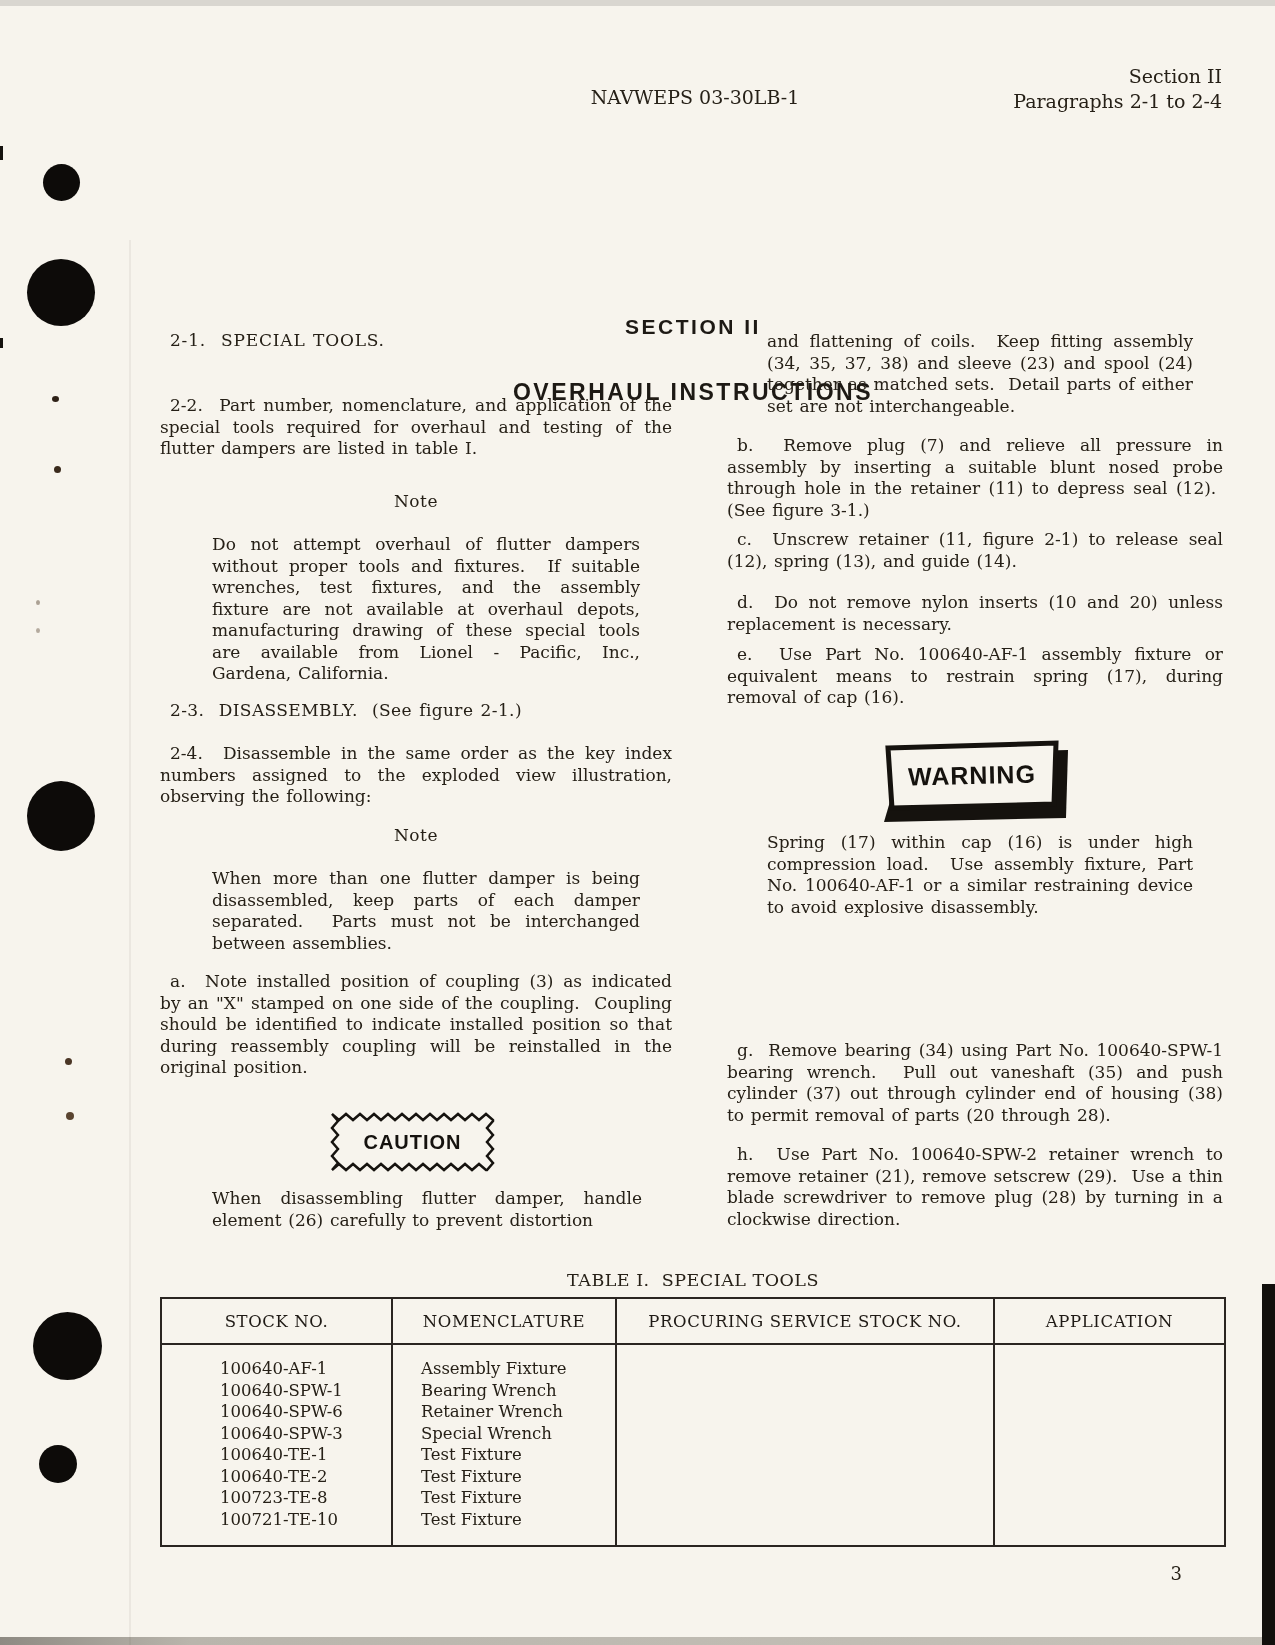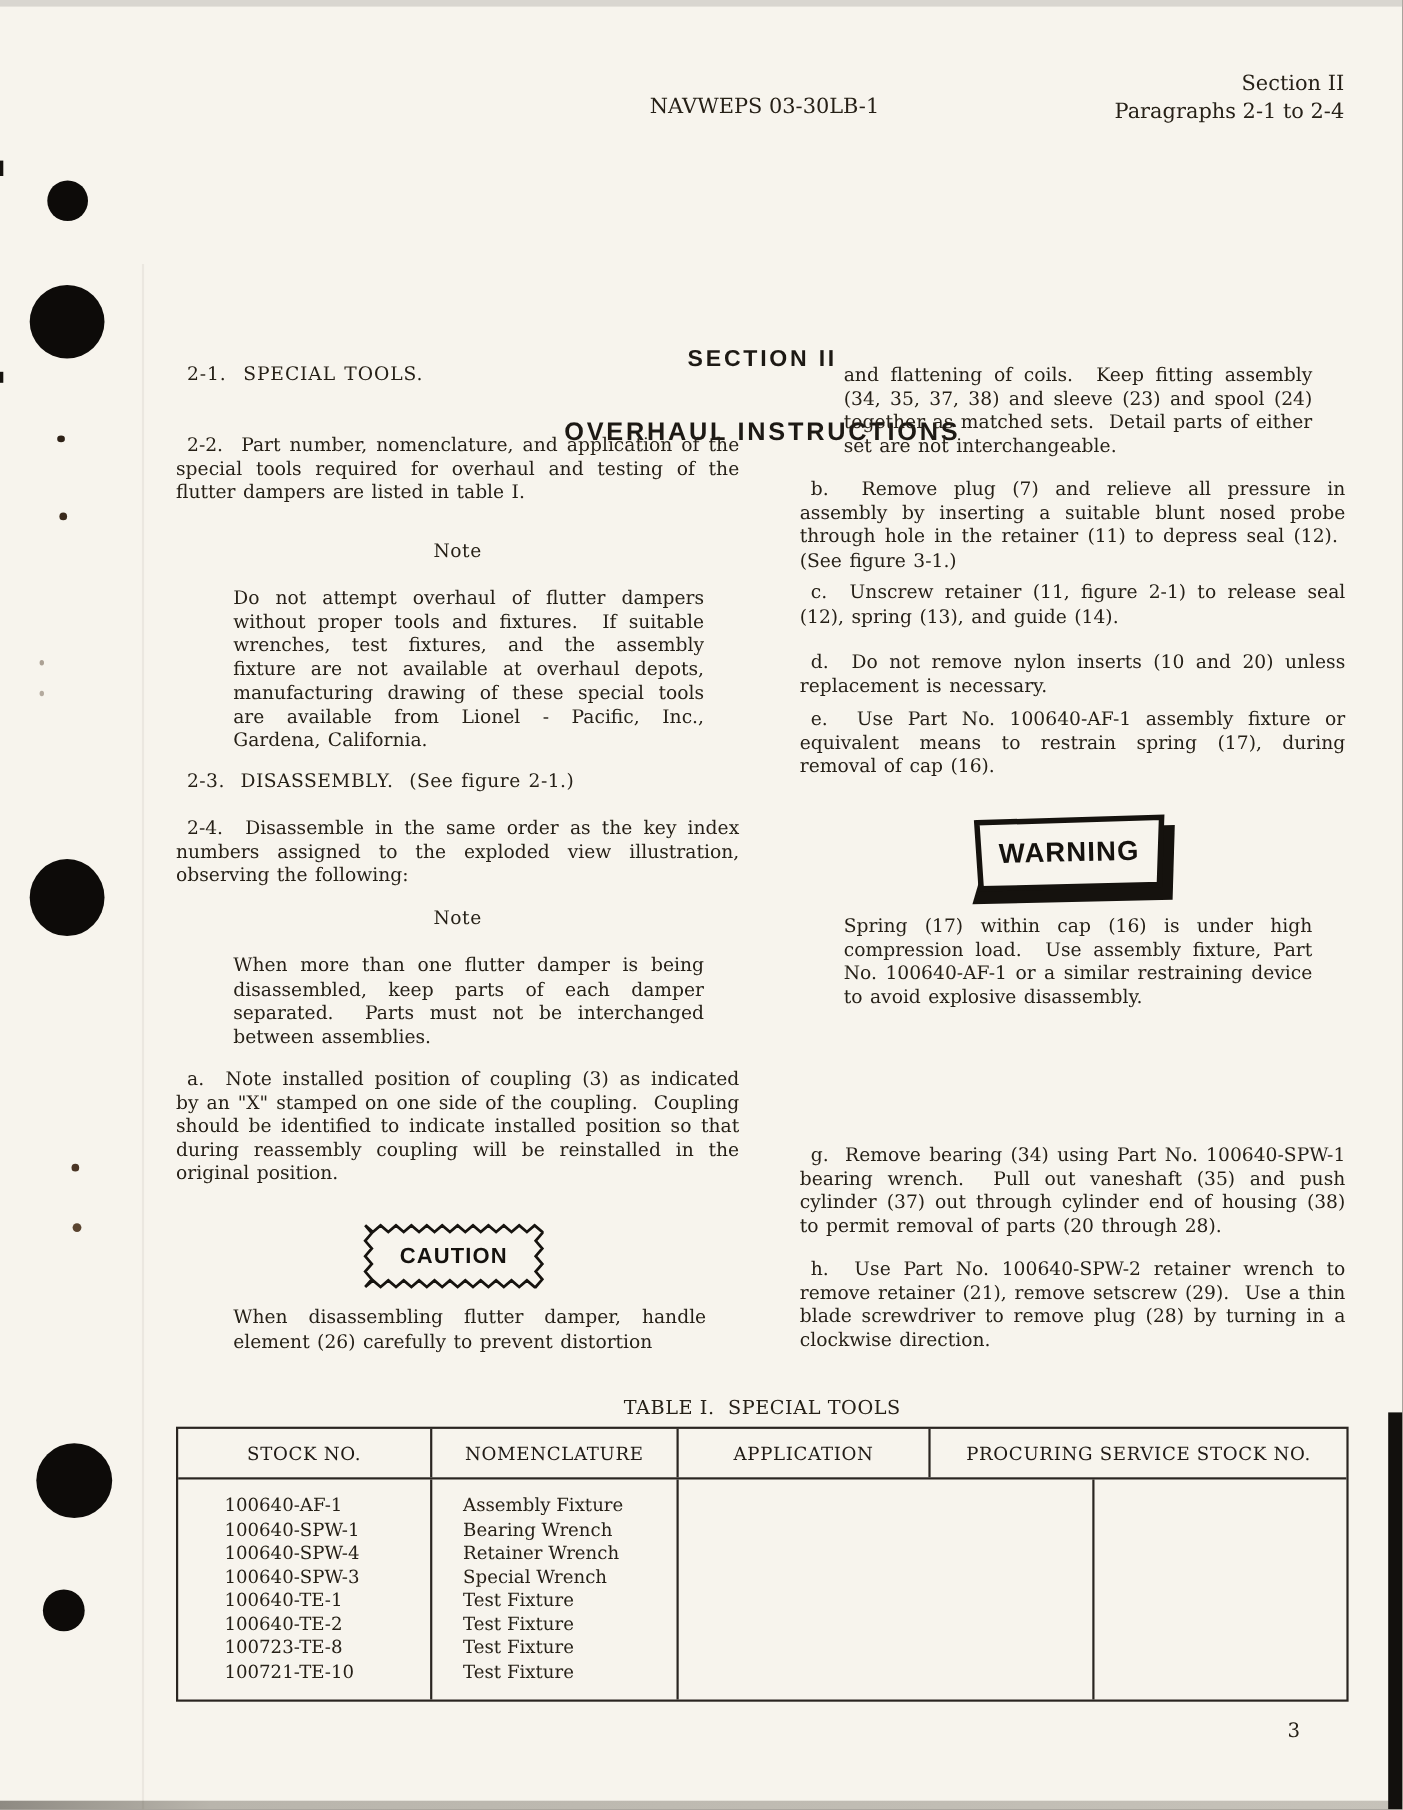--- a/index.html
+++ b/index.html
@@ -27,21 +27,21 @@
        border:2.5px solid #2a2521;box-sizing:border-box;display:flex;flex-direction:column;}
   .trow{display:flex;width:100%;}
   .thead{height:46px;border-bottom:2.5px solid #2a2521;box-sizing:border-box;}
   .tbody{flex:1;}
   .tcell{box-sizing:border-box;border-right:2px solid #2a2521;}
   .tcell:last-child{border-right:none;}
   .c0{width:231px;}.c1{width:224px;}.c2{width:378px;}.c3{flex:1;}
   .thead .tcell{display:flex;align-items:center;justify-content:center;
                 font-size:16.5px;letter-spacing:0.6px;color:#1f1a15;}
   .tbody .tcell{padding-top:13px;font-size:16.5px;line-height:21.5px;}
-  .tbody .c0{padding-left:42px;}
+  .tbody .c0{padding-left:58px;}
   .tbody .c1{padding-left:28px;}
   
   .hole{position:absolute;background:#0d0b09;border-radius:50%;}
   .spk{position:absolute;border-radius:50%;}
 </style>
 </head>
 <body>
 
 <div class="page">
 
@@ -88,28 +88,28 @@
   <div class="par" style="left:767px;top:832px;width:426px;">Spring (17) within cap (16) is under high compression load.&nbsp; Use assembly fixture, Part No. 100640-AF-1 or a similar restraining device to avoid explosive disassembly.</div>
 
   <div class="par lead" style="left:727px;top:1040px;width:496px;">g.&nbsp; Remove bearing (34) using Part No. 100640-SPW-1 bearing wrench.&nbsp; Pull out vaneshaft (35) and push cylinder (37) out through cylinder end of housing (38) to permit removal of parts (20 through 28).</div>
   <div class="par lead" style="left:727px;top:1144px;width:496px;">h.&nbsp; Use Part No. 100640-SPW-2 retainer wrench to remove retainer (21), remove setscrew (29).&nbsp; Use a thin blade screwdriver to remove plug (28) by turning in a clockwise direction.</div>
 
   <div class="abs" style="left:160px;top:1270px;width:1066px;text-align:center;font-size:17.5px;letter-spacing:0.5px;">TABLE I.&nbsp; SPECIAL TOOLS</div>
   <div class="tbl">
     <div class="trow thead">
       <div class="tcell c0">STOCK NO.</div>
       <div class="tcell c1">NOMENCLATURE</div>
+      <div class="tcell c2">PROCURING SERVICE STOCK NO.</div>
       <div class="tcell c3">APPLICATION</div>
-      <div class="tcell c2">PROCURING SERVICE STOCK NO.</div>
     </div>
     <div class="trow tbody" style="flex:1;">
       <div class="tcell c0">
           <div>100640-AF-1</div>
           <div>100640-SPW-1</div>
-          <div>100640-SPW-4</div>
+          <div>100640-SPW-6</div>
           <div>100640-SPW-3</div>
           <div>100640-TE-1</div>
           <div>100640-TE-2</div>
           <div>100723-TE-8</div>
           <div>100721-TE-10</div>
         </div>
       <div class="tcell c1">
           <div>Assembly Fixture</div>
           <div>Bearing Wrench</div>
           <div>Retainer Wrench</div>

